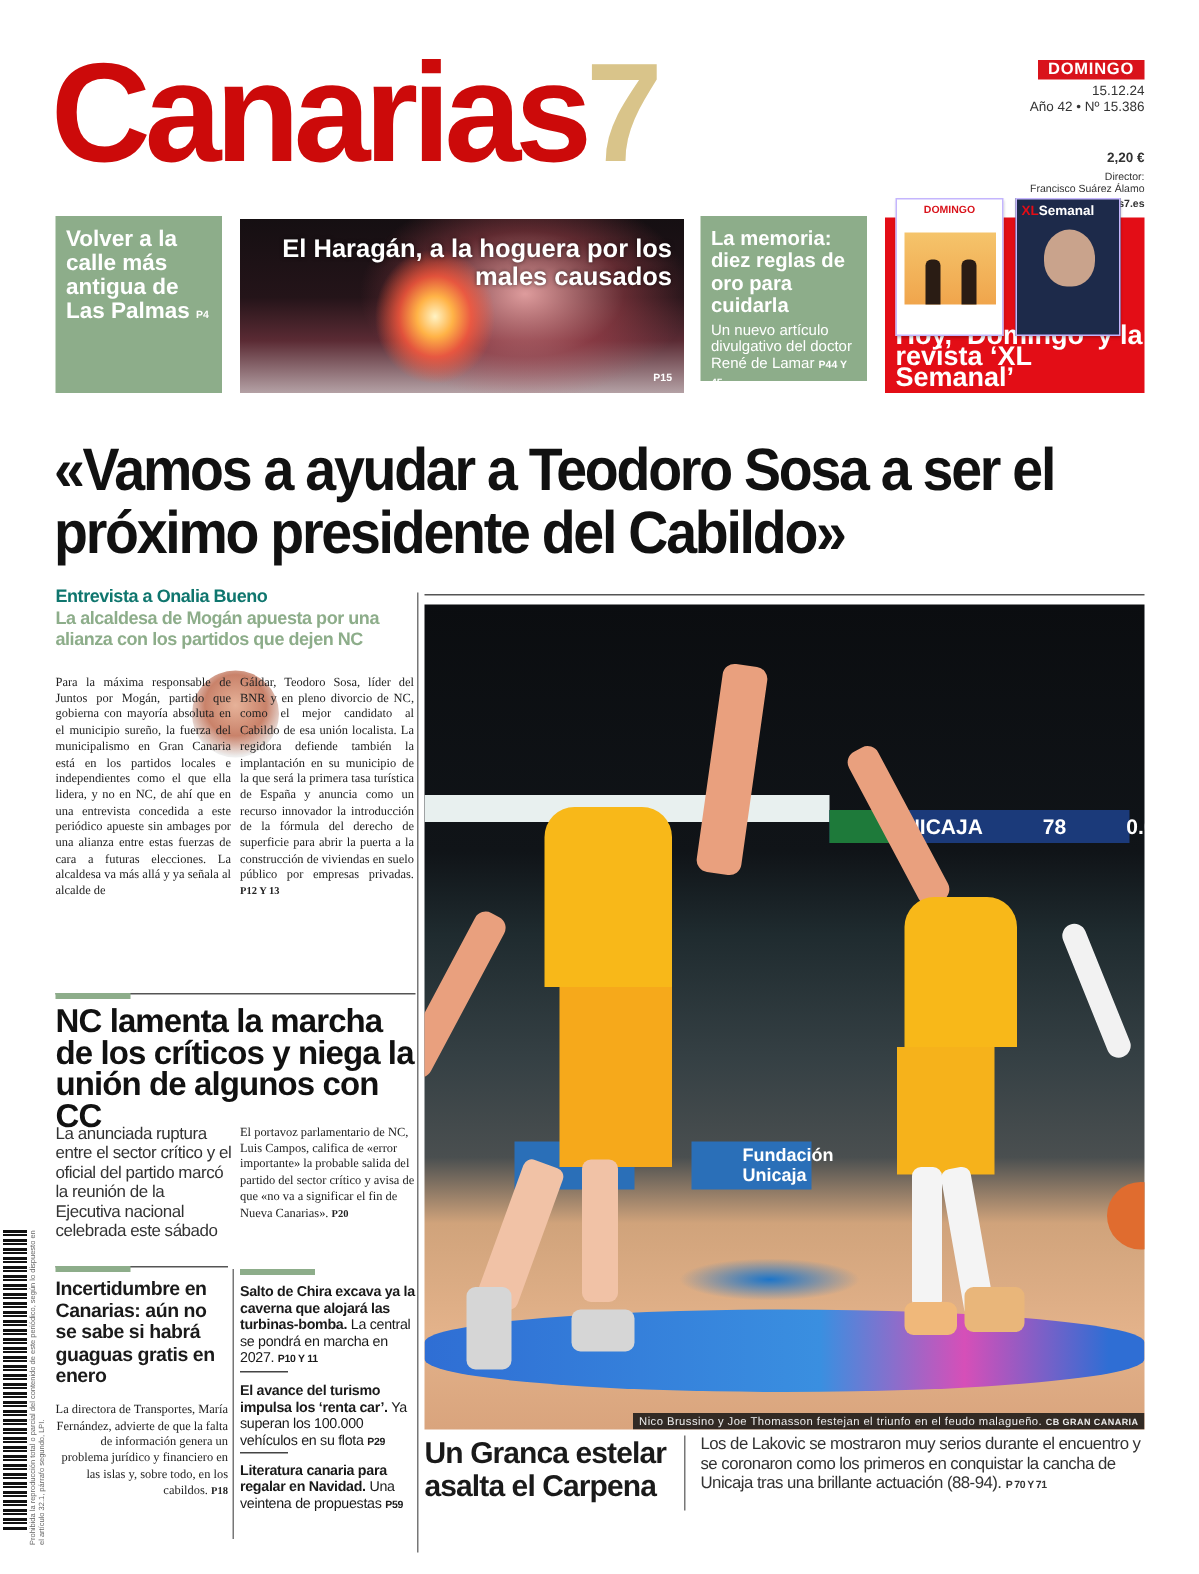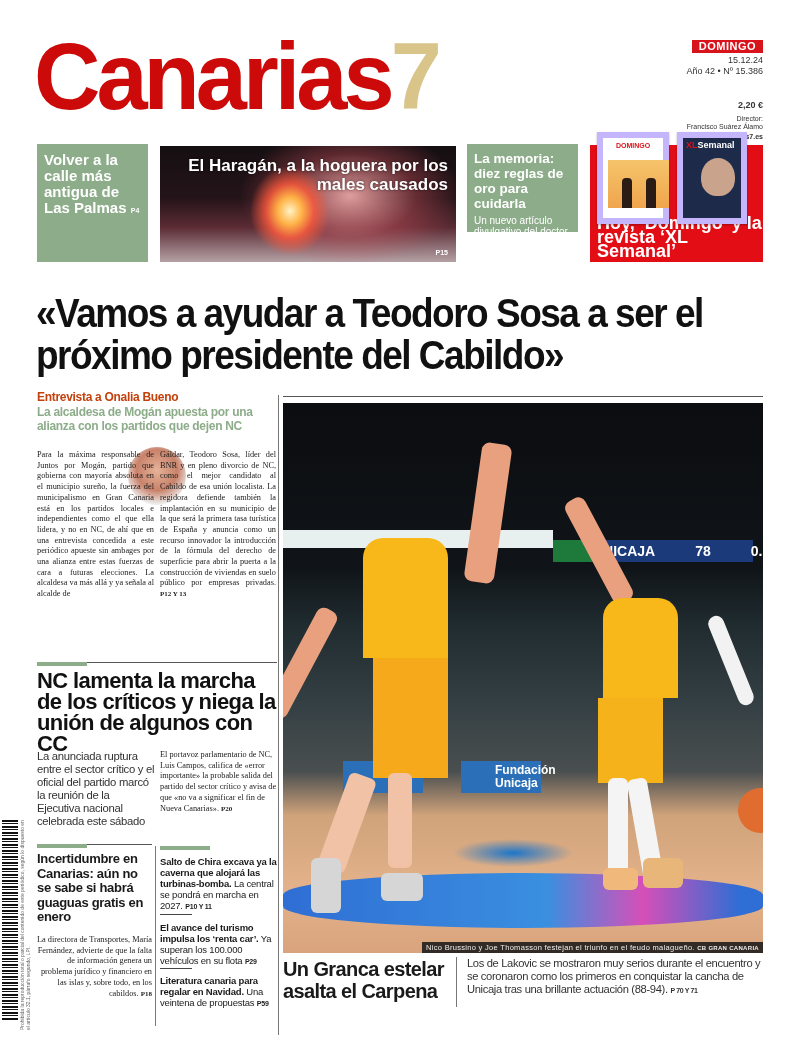--- a/index.html
+++ b/index.html
@@ -18,40 +18,40 @@
   
   .teaser-green { background: #8dad8a; color: #fff; }
   .t1 { left: 37px; top: 144px; width: 111px; height: 118px; padding: 8px 7px; font-size: 15px; line-height: 16px; font-weight: bold; }
   .pg { font-size: 7px; font-weight: bold; }
   .photo-fire { left: 160px; top: 146px; width: 296px; height: 116px; background:
       radial-gradient(ellipse 40px 45px at 130px 65px, #fff3c4 0%, #ffb347 30%, rgba(255,90,60,0.8) 60%, rgba(0,0,0,0) 100%),
       radial-gradient(ellipse 110px 70px at 190px 50px, rgba(255,180,180,0.85) 0%, rgba(200,80,90,0.4) 60%, rgba(0,0,0,0) 100%),
       linear-gradient(180deg, #150f12 0%, #241419 45%, #5b2b34 70%, #b4a1a5 100%); overflow: hidden; }
   .photo-fire .caption { position: absolute; right: 8px; top: 10px; text-align: right; color: #fff; font-weight: bold; font-size: 17px; line-height: 19px; text-shadow: 0 0 3px rgba(0,0,0,0.6); }
   .photo-fire .pg { position: absolute; right: 8px; bottom: 6px; color: #fff; }
-  .t3 { left: 467px; top: 144px; width: 111px; height: 88px; padding: 7px 7px; }
+  .t3 { left: 467px; top: 144px; width: 111px; height: 110px; padding: 7px 7px; }
   .t3 .h { font-size: 13.5px; line-height: 15px; font-weight: bold; }
   .t3 .d { font-size: 10px; line-height: 11px; margin-top: 4px; }
   .red-box { left: 590px; top: 145px; width: 173px; height: 117px; background: #e30d16; }
   .red-box .txt { position: absolute; left: 7px; bottom: 4px; color: #fff; font-weight: bold; font-size: 18px; line-height: 14px; }
-  .mag { position: absolute; background: #fff; border: 6px solid #c4b5fd; box-shadow: 0 1px 2px rgba(0,0,0,0.3); }
+  .mag { position: absolute; background: #fff; border: 1px solid #c4b5fd; box-shadow: 0 1px 2px rgba(0,0,0,0.3); }
   .mag1 { left: 597px; top: 132px; width: 72px; height: 92px; }
   .mag1 .mt { font-size: 7px; font-weight: bold; color: #d9131b; text-align: center; margin-top: 4px; }
   .mag1 .art { position: absolute; left: 5px; top: 22px; width: 61px; height: 48px; background: linear-gradient(180deg, #f5c46b, #f0a54c); }
   .mag1 .fist { position: absolute; bottom: 0; width: 10px; height: 30px; background: #2a1c14; border-radius: 4px 4px 0 0; }
   .mag2 { left: 677px; top: 132px; width: 70px; height: 92px; background: #1d2a4a; }
   .mag2 .mt { font-size: 9px; font-weight: bold; color: #fff; padding: 2px 3px; }
   .mag2 .mt span { color: #e30d16; }
   .mag2 .face { position: absolute; left: 18px; top: 20px; width: 34px; height: 38px; background: #c9a38c; border-radius: 50% 50% 45% 45%; }
 
   
   .headline { left: 36px; top: 292px; width: 740px; font-family: "Liberation Sans", sans-serif; font-weight: bold; font-size: 37px; line-height: 39px; letter-spacing: -1.5px; color: #111; transform: scaleY(1.08); transform-origin: top left; }
 
   
-  .kicker { left: 37px; top: 390px; font-size: 12px; font-weight: bold; color: #c2410c; letter-spacing: -0.3px; }
+  .kicker { left: 37px; top: 390px; font-size: 12px; font-weight: bold; color: #0f766e; letter-spacing: -0.3px; }
   .subkicker { left: 37px; top: 405px; width: 240px; font-size: 12px; line-height: 14px; font-weight: bold; color: #8dad8a; letter-spacing: -0.3px; }
   .body-serif { font-family: Liberation Serif, serif; font-size: 8.3px; line-height: 10.7px; color: #222; }
   .interview-col1 { left: 37px; top: 450px; width: 117px; }
   .interview-col2 { left: 160px; top: 450px; width: 116px; text-align: right; }
   .interview-col1 p, .interview-col2 p { text-align: justify; }
   .portrait { left: 128px; top: 447px; width: 58px; height: 58px; border-radius: 50%; background: radial-gradient(circle at 50% 40%, #e6b299 0%, #c9826a 45%, #eee 75%); }
   .vrule { background: #777; }
   .hrule { background: #555; }
   .green-bar { background: #8dad8a; height: 4px; width: 50px; }
 

